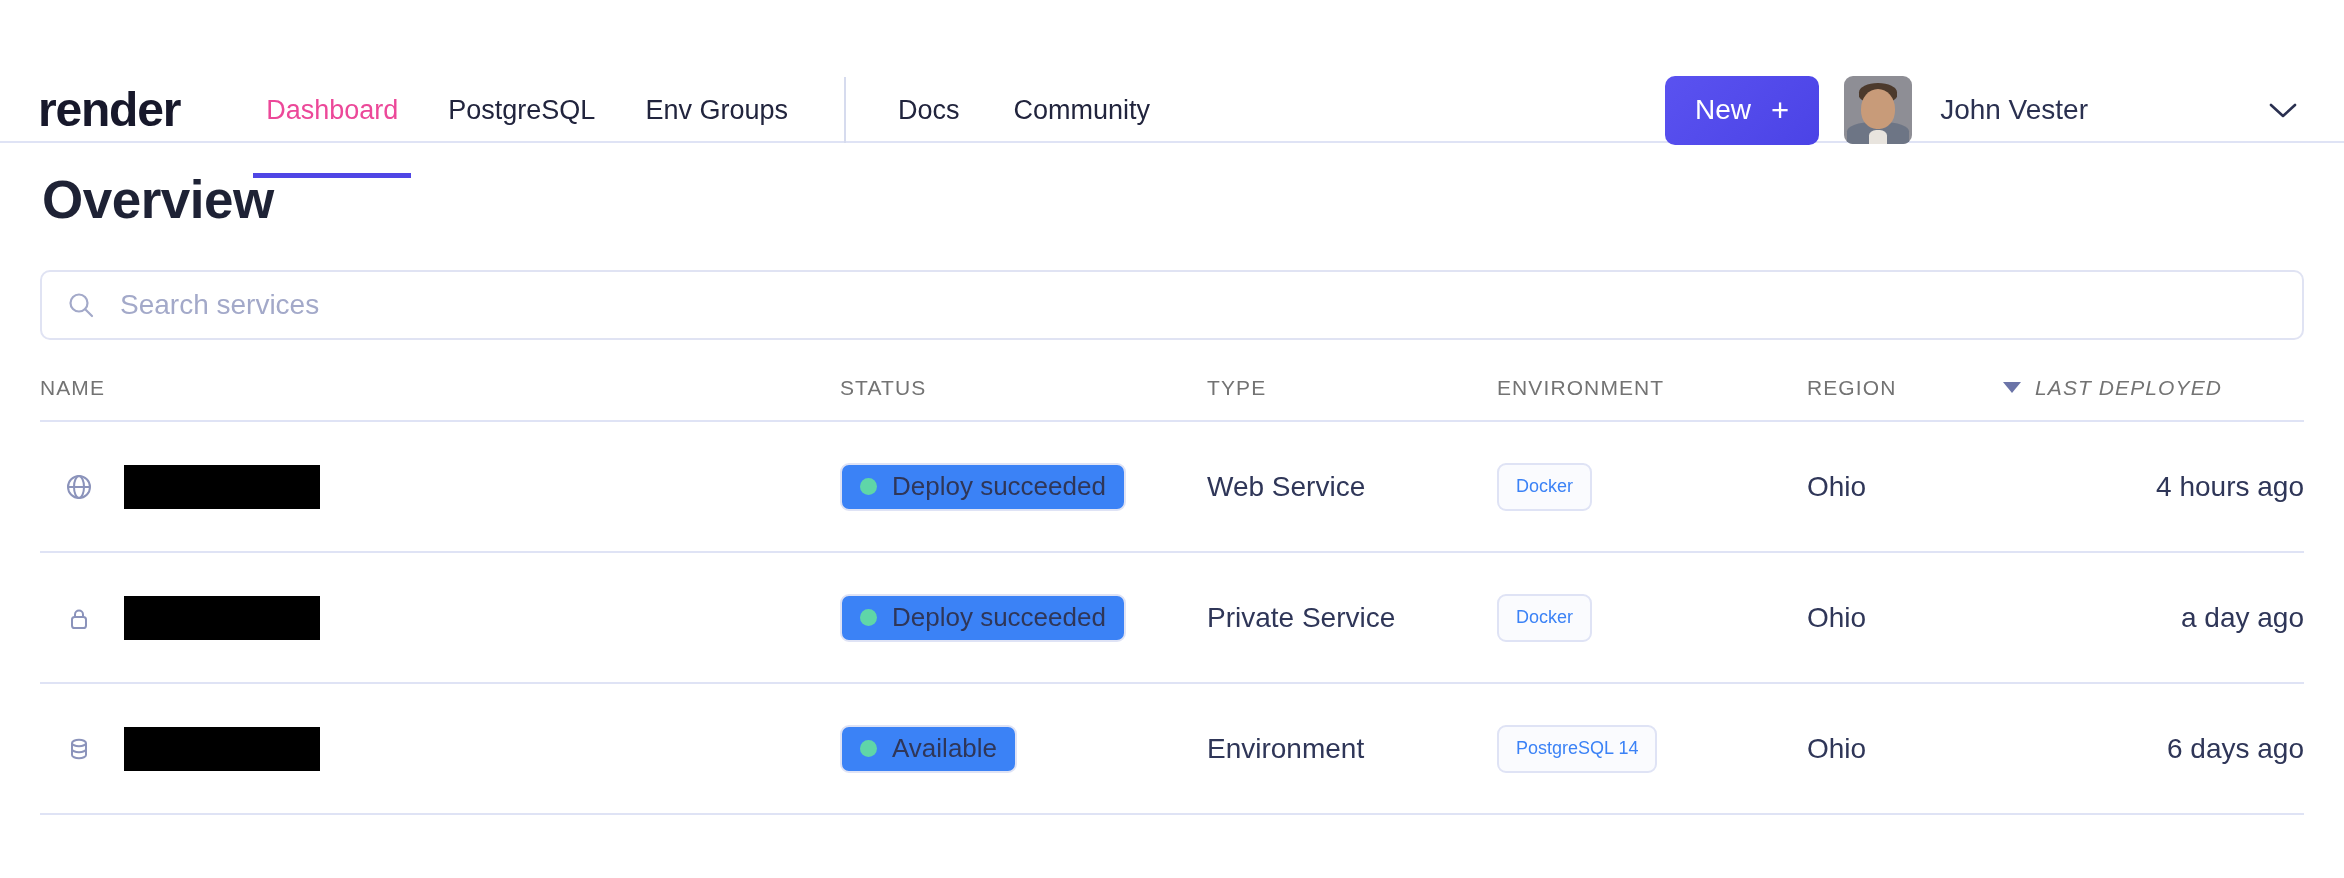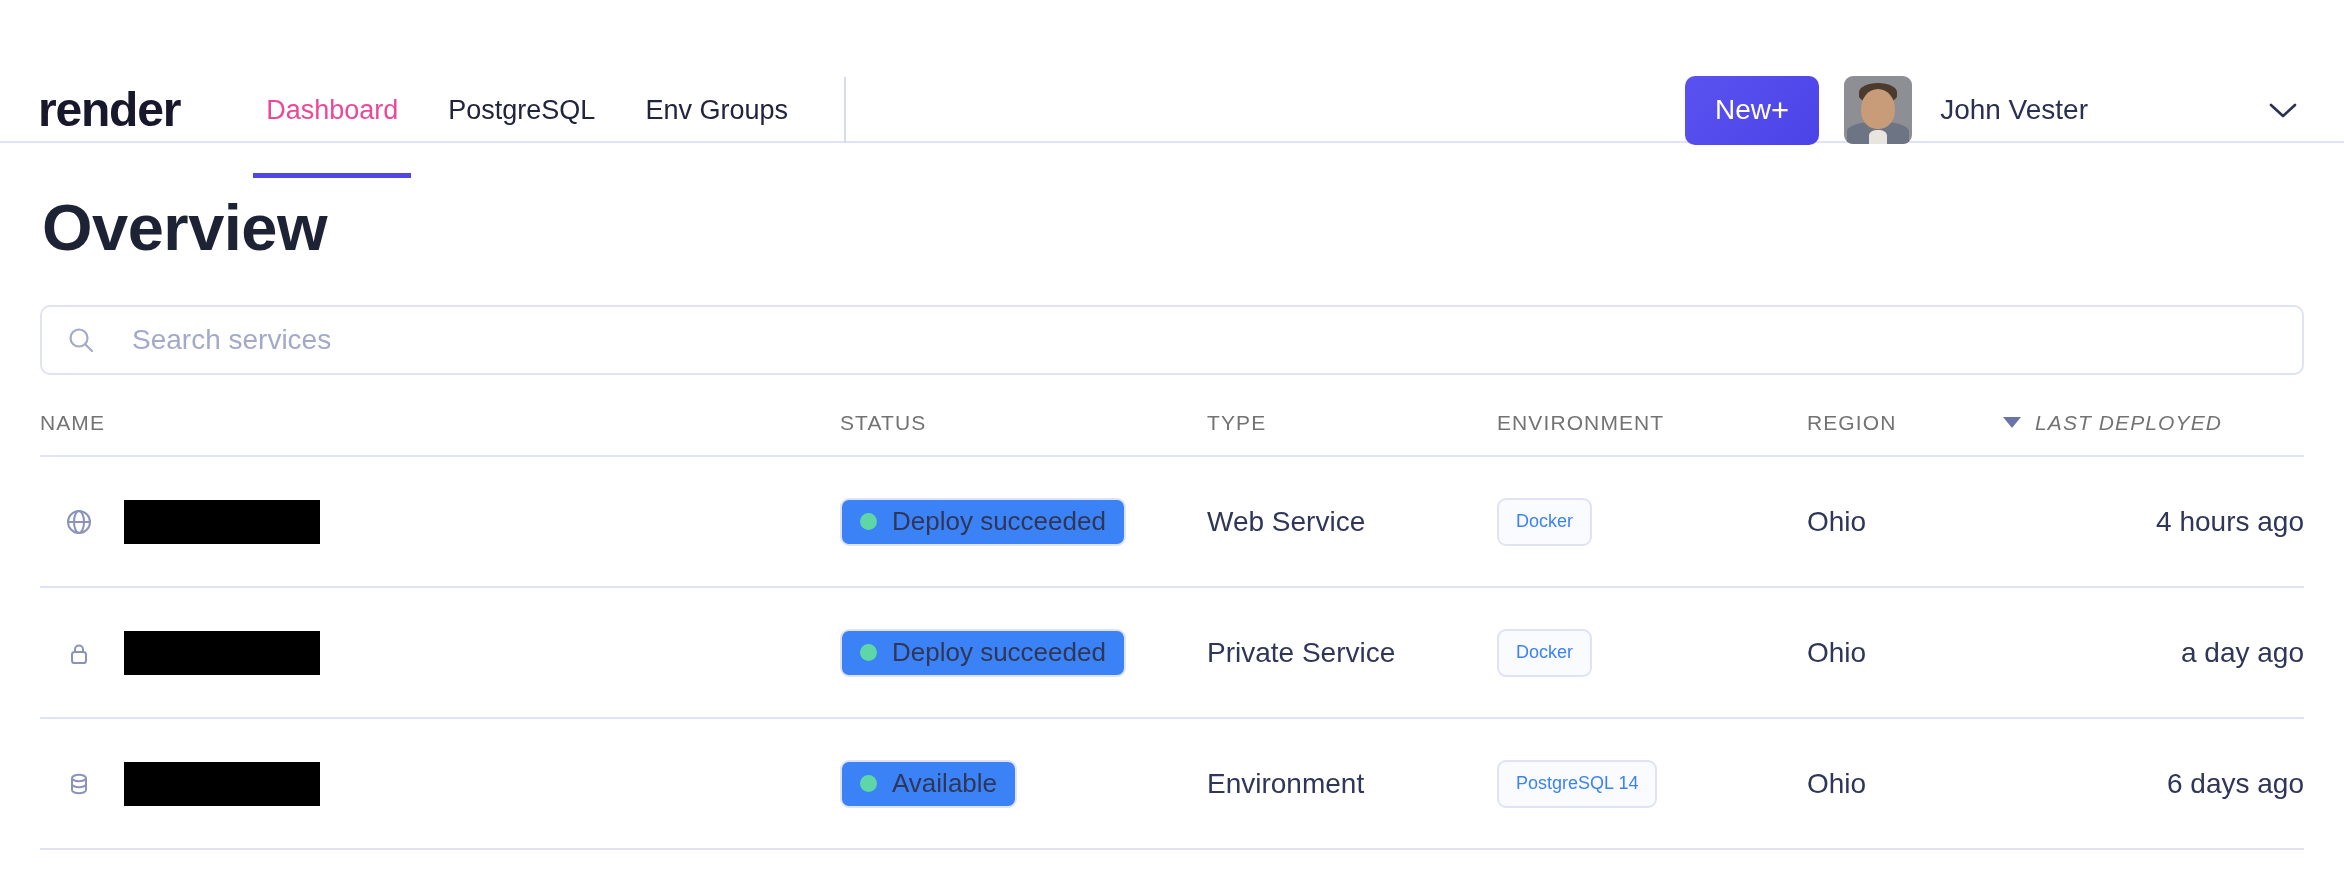--- a/index.html
+++ b/index.html
@@ -89,20 +89,21 @@
   .new-btn {
     background: linear-gradient(135deg, #5a52f0 0%, #4b43e6 100%);
     color: #ffffff;
     font-size: 28px;
     border: none;
     border-radius: 10px;
     height: 69px;
     padding: 0 30px;
     display: flex;
     align-items: center;
+    gap: 20px;
     cursor: pointer;
     font-family: "Liberation Sans", sans-serif;
     margin-right: 25px;
   }
   .new-btn .plus { font-size: 31px; line-height: 1; }
 
   .avatar {
     width: 68px;
     height: 68px;
     border-radius: 9px;
@@ -164,25 +165,25 @@
     display: flex;
     align-items: center;
   }
 
   
   .main {
     padding: 0 40px 0 40px;
     box-sizing: border-box;
   }
   .page-title {
-    font-size: 65px;
+    font-size: 53px;
     font-weight: bold;
     color: #1e2235;
     letter-spacing: -0.5px;
-    margin: 47px 0 0 2px;
+    margin: 26px 0 0 2px;
   }
 
   .search-wrap {
     margin-top: 40px;
     height: 70px;
     border: 2px solid #e0e3f3;
     border-radius: 10px;
     display: flex;
     align-items: center;
     padding: 0 24px;
@@ -190,21 +191,21 @@
     background: #ffffff;
   }
   .search-icon { flex: none; display: flex; align-items: center; }
   .search-input {
     border: none;
     outline: none;
     flex: 1;
     font-size: 28px;
     font-family: "Liberation Sans", sans-serif;
     color: #a16207;
-    margin-left: 34px;
+    margin-left: 22px;
     background: transparent;
   }
   .search-input::placeholder { color: #a3a9c9; }
 
   
   .tbl { width: 100%; border-collapse: collapse; table-layout: fixed; margin-top: 20px; }
   .tbl th {
     text-align: left;
     font-size: 21px;
     font-weight: normal;
@@ -303,20 +304,28 @@
       </div>
       <div class="nav-item">
         <span>PostgreSQL</span>
       </div>
       <div class="nav-item">
         <span>Env Groups</span>
       </div>
 
       <div class="nav-divider"></div>
 
+      <div class="nav-right-group">
+        <div class="nav-item">
+          <span>Docs</span>
+        </div>
+        <div class="nav-item">
+          <span>Community</span>
+        </div>
+      </div>
     </div>
 
     <div class="spacer"></div>
 
     <button class="new-btn">
       <span>New</span>
       <span class="plus">+</span>
     </button>
 
     <div class="avatar">

